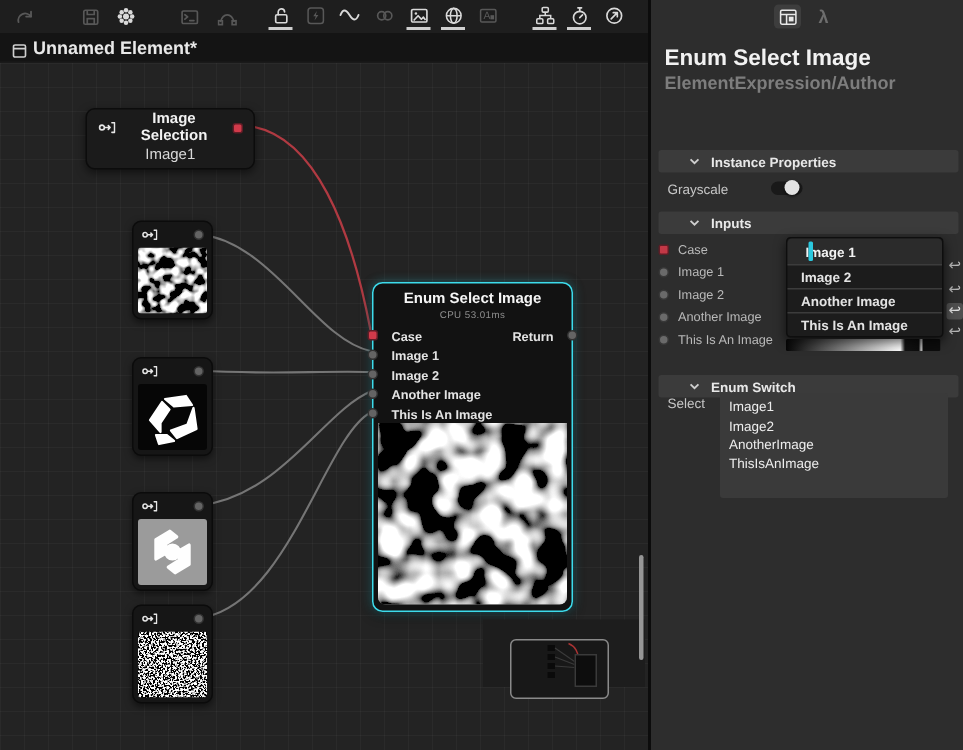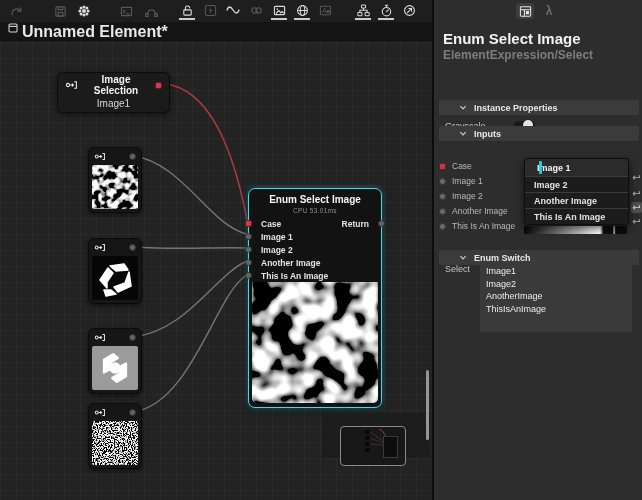--- a/index.html
+++ b/index.html
@@ -13,21 +13,21 @@
   .tbi.dim{color:#585858;}
   .tbi.u{border-bottom:2px solid #cfcfcf;height:18px;padding-bottom:0px;box-sizing:border-box;}
   .g1{margin-left:8px;display:flex;gap:7px;}
   .g2{margin-left:28px;display:flex;gap:8px;}
   .g3{margin-left:26px;display:flex;gap:9px;}
   .g4{margin-left:20px;display:flex;gap:7px;}
   .g5{margin-left:22px;display:flex;gap:7px;}
   
   .tabbar{position:absolute;left:0;top:22px;width:432px;height:20px;background:#141414;z-index:6;
     display:flex;align-items:center;border-bottom:1px solid #1a1a1a;box-sizing:border-box;}
-  .tab{display:flex;align-items:flex-start;gap:4px;padding:0 8px;color:#e8e8e8;font-size:16px;font-weight:bold;}
+  .tab{display:flex;align-items:flex-end;gap:4px;padding:0 8px;color:#e8e8e8;font-size:12px;font-weight:bold;}
   .tab svg{color:#cfcfcf;}
   
   .canvas{position:absolute;left:0;top:42px;width:432px;height:458px;background:#232323;
     background-image:linear-gradient(rgba(255,255,255,.032) 1px,transparent 1px),
       linear-gradient(90deg,rgba(255,255,255,.032) 1px,transparent 1px);
     background-size:16px 16px;z-index:1;}
   .wires{position:absolute;left:0;top:0;width:642px;height:500px;z-index:2;pointer-events:none;}
   .wires path{pointer-events:stroke;}
   
   .node{position:absolute;background:#1b1b1b;border:1px solid #0c0c0c;border-radius:6px;
@@ -410,36 +410,36 @@
         <svg width="13" height="13" viewBox="0 0 14 14" fill="none" stroke="currentColor" stroke-width="1.1">
             <rect x="1.5" y="2" width="11" height="10" rx="1"></rect>
             <path d="M1.5 5 h11 M5.8 5 V12"></path>
             <rect x="7.4" y="6.6" width="3.4" height="3.4" fill="currentColor" stroke="none"></rect>
           </svg>
       </span>
       <span class="p-topicon p-lambda" style="left:106px;">λ</span>
     </div>
 
     <div class="p-title">Enum Select Image</div>
-    <div class="p-sub">ElementExpression/Select</div>
+    <div class="p-sub">ElementExpression/Author</div>
     <div class="p-meta">
     </div>
 
     <div class="sect" style="top:100px;">
       <svg width="8" height="7" viewBox="0 0 9 8" fill="none" stroke="currentColor" stroke-width="1.4">
           <path d="M1.5 2.5 L4.5 5.5 L7.5 2.5"></path>
         </svg>
       <span>Instance Properties</span>
     </div>
     <span class="p-lbl" style="left:11px;top:121px;">Grayscale</span>
     <div class="toggle">
         <div class="knob"></div>
       </div>
 
-    <div class="sect" style="top:126px;">
+    <div class="sect" style="top:141px;">
       <svg width="8" height="7" viewBox="0 0 9 8" fill="none" stroke="currentColor" stroke-width="1.4">
           <path d="M1.5 2.5 L4.5 5.5 L7.5 2.5"></path>
         </svg>
       <span>Inputs</span>
     </div>
 
     <div class="in-row" style="top:160px;">
       <span class="in-dot red"></span>
       <span class="in-lbl">Case</span>
     </div>

